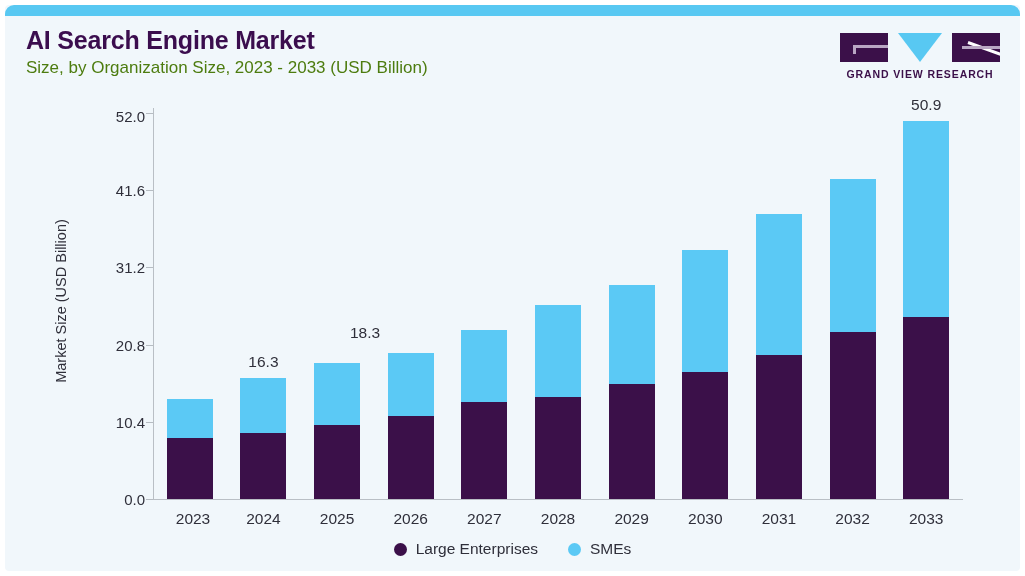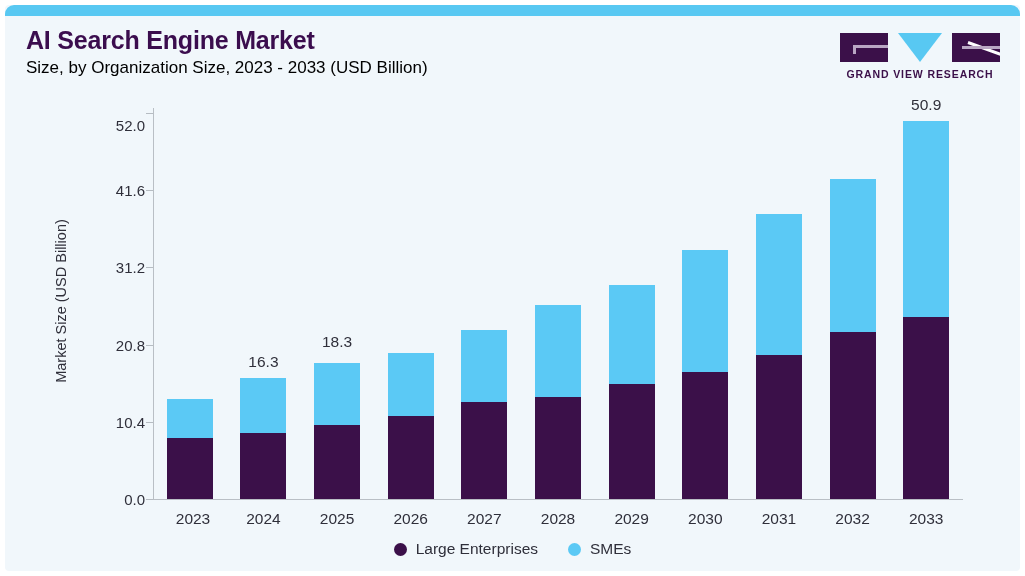--- a/index.html
+++ b/index.html
@@ -48,21 +48,21 @@
     font-size: 25px;
     font-weight: bold;
     color: #3b0d4e;
     letter-spacing: -0.2px;
     line-height: 1.05;
     margin: 0;
     white-space: nowrap;
   }
   .subtitle {
     font-size: 17px;
-    color: #000000;
+    color: #4d7c0f;
     margin: 6px 0 0 0;
     line-height: 1.1;
     white-space: nowrap;
   }
 
   
   .logo {
     position: absolute;
     right: 0px;
     top: 6px;
@@ -290,40 +290,40 @@
   </div>
 
   <div class="plot-area">
     <div class="ylabel">Market Size (USD Billion)</div>
     <div class="ytick-col" id="ytick-col">
         <div class="ytick" style="top: 494px;">0.0</div>
         <div class="ytick" style="top: 416.8px;">10.4</div>
         <div class="ytick" style="top: 339.6px;">20.8</div>
         <div class="ytick" style="top: 262.4px;">31.2</div>
         <div class="ytick" style="top: 185.2px;">41.6</div>
-        <div class="ytick" style="top: 120px;">52.0</div>
+        <div class="ytick" style="top: 111px;">52.0</div>
       </div>
     <div class="axis-v"></div>
     <div class="axis-h"></div>
     <div class="bars" id="bars">
         <div class="bar-group" style="left: 13.8182px; width: 46px; height: 100.212px; bottom: 72px;">
           <div class="seg seg-large" style="bottom: 0px; height: 60.8692px; background: rgb(59, 16, 73);"></div>
           <div class="seg seg-smes" style="bottom: 60.8692px; height: 39.3423px; background: rgb(91, 201, 245);"></div>
         </div>
         <div class="xtick" style="left: 40px;">2023</div>
         <div class="bar-group" style="left: 87.4545px; width: 46px; height: 156px; bottom: 72px;">
           <div class="seg seg-large" style="bottom: 0px; height: 66.0654px; background: rgb(59, 16, 73);"></div>
           <div class="seg seg-smes" style="bottom: 66.0654px; height: 54.9308px; background: rgb(91, 201, 245);"></div>
           <div class="bar-label" style="bottom: 127.996px;">16.3</div>
         </div>
         <div class="xtick" style="left: 110.455px;">2024</div>
         <div class="bar-group" style="left: 161.091px; width: 46px; height: 135.842px; bottom: 72px;">
           <div class="seg seg-large" style="bottom: 0px; height: 74.2308px; background: rgb(59, 16, 73);"></div>
           <div class="seg seg-smes" style="bottom: 74.2308px; height: 61.6115px; background: rgb(91, 201, 245);"></div>
-          <div class="bar-label" style="bottom: 148px;">18.3</div>
+          <div class="bar-label" style="bottom: 157px; margin-left: 28px;">18.3</div>
         </div>
         <div class="xtick" style="left: 184.091px;">2025</div>
         <div class="bar-group" style="left: 234.727px; width: 46px; height: 146.235px; bottom: 72px;">
           <div class="seg seg-large" style="bottom: 0px; height: 83.1385px; background: rgb(59, 16, 73);"></div>
           <div class="seg seg-smes" style="bottom: 83.1385px; height: 63.0962px; background: rgb(91, 201, 245);"></div>
         </div>
         <div class="xtick" style="left: 257.727px;">2026</div>
         <div class="bar-group" style="left: 308.364px; width: 46px; height: 169.246px; bottom: 72px;">
           <div class="seg seg-large" style="bottom: 0px; height: 97.2423px; background: rgb(59, 16, 73);"></div>
           <div class="seg seg-smes" style="bottom: 97.2423px; height: 72.0038px; background: rgb(91, 201, 245);"></div>

